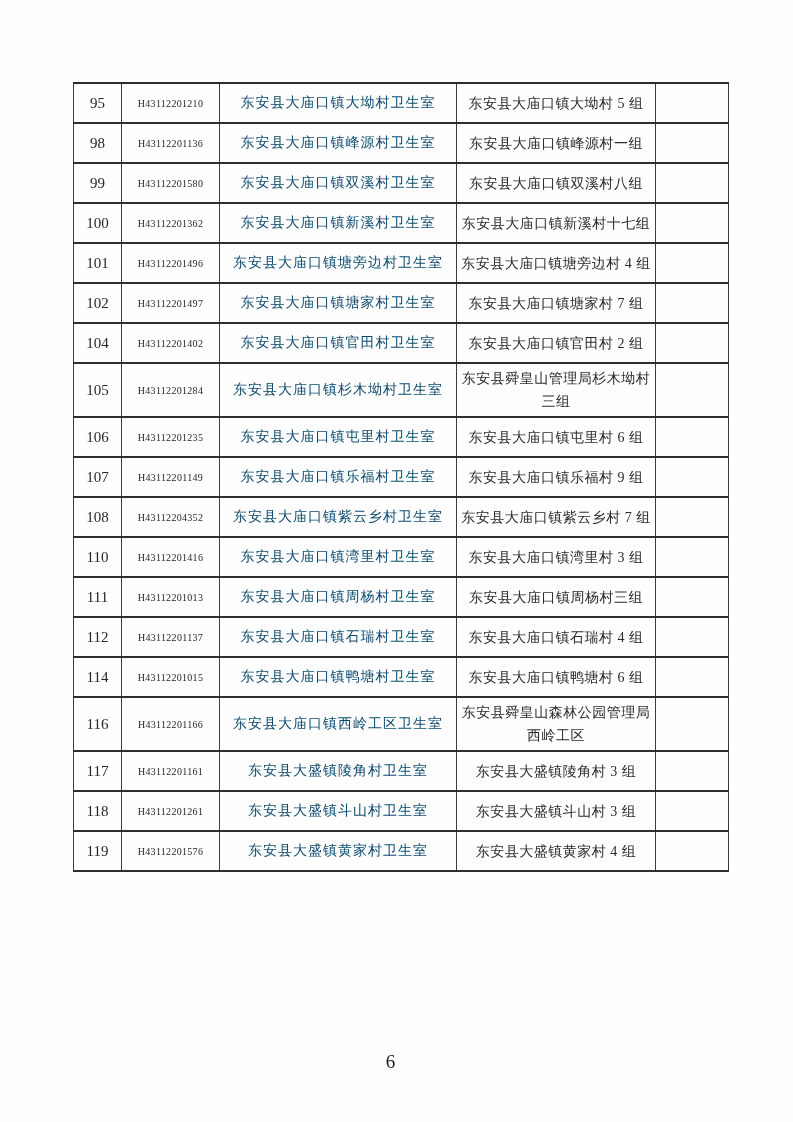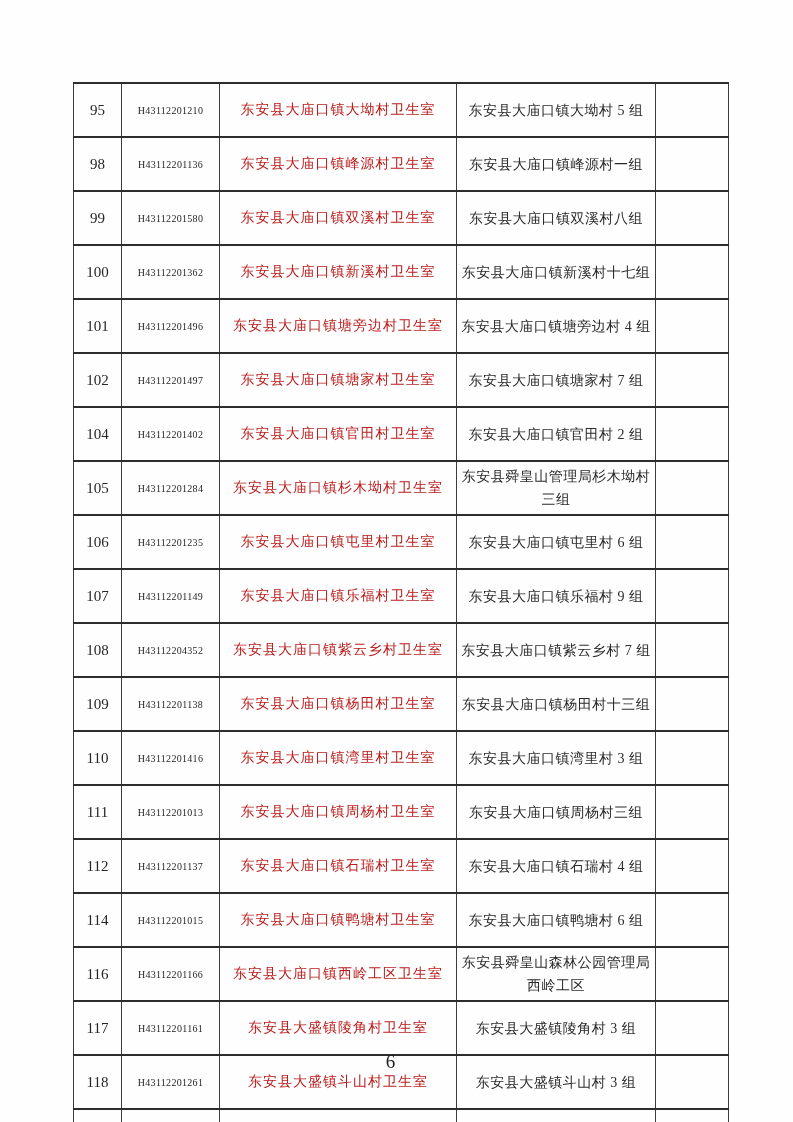--- a/index.html
+++ b/index.html
@@ -32,36 +32,36 @@
     border-left: 1.4px solid #3c3c3c;
     border-right: 1.4px solid #3c3c3c;
     border-top: 2px solid #2d2d2d;
     border-bottom: 2px solid #2d2d2d;
     text-align: center;
     vertical-align: middle;
     padding: 3px 2px;
     overflow: hidden;
   }
   table.clinic-table tr {
-    height: 54px;
+    height: 40px;
   }
   td.col-index {
     font-size: 15px;
     color: #262626;
   }
   td.col-code {
     font-size: 10px;
     letter-spacing: 0.3px;
     color: #262626;
     white-space: nowrap;
   }
   td.col-name {
     font-size: 14px;
     letter-spacing: 1px;
-    color: #b91c1c;
+    color: #0c4a6e;
     white-space: nowrap;
   }
   td.col-address {
     font-size: 14px;
     letter-spacing: 0.5px;
     line-height: 23px;
     color: #2a2a2a;
     word-break: break-all;
     border-radius: 12px;
   }
@@ -163,27 +163,20 @@
     <td class="col-note"></td>
   </tr>
         <tr>
     <td class="col-index">108</td>
     <td class="col-code">H43112204352</td>
     <td class="col-name">东安县大庙口镇紫云乡村卫生室</td>
     <td class="col-address">东安县大庙口镇紫云乡村 7 组</td>
     <td class="col-note"></td>
   </tr>
         <tr>
-    <td class="col-index">109</td>
-    <td class="col-code">H43112201138</td>
-    <td class="col-name">东安县大庙口镇杨田村卫生室</td>
-    <td class="col-address">东安县大庙口镇杨田村十三组</td>
-    <td class="col-note"></td>
-  </tr>
-        <tr>
     <td class="col-index">110</td>
     <td class="col-code">H43112201416</td>
     <td class="col-name">东安县大庙口镇湾里村卫生室</td>
     <td class="col-address">东安县大庙口镇湾里村 3 组</td>
     <td class="col-note"></td>
   </tr>
         <tr>
     <td class="col-index">111</td>
     <td class="col-code">H43112201013</td>
     <td class="col-name">东安县大庙口镇周杨村卫生室</td>

